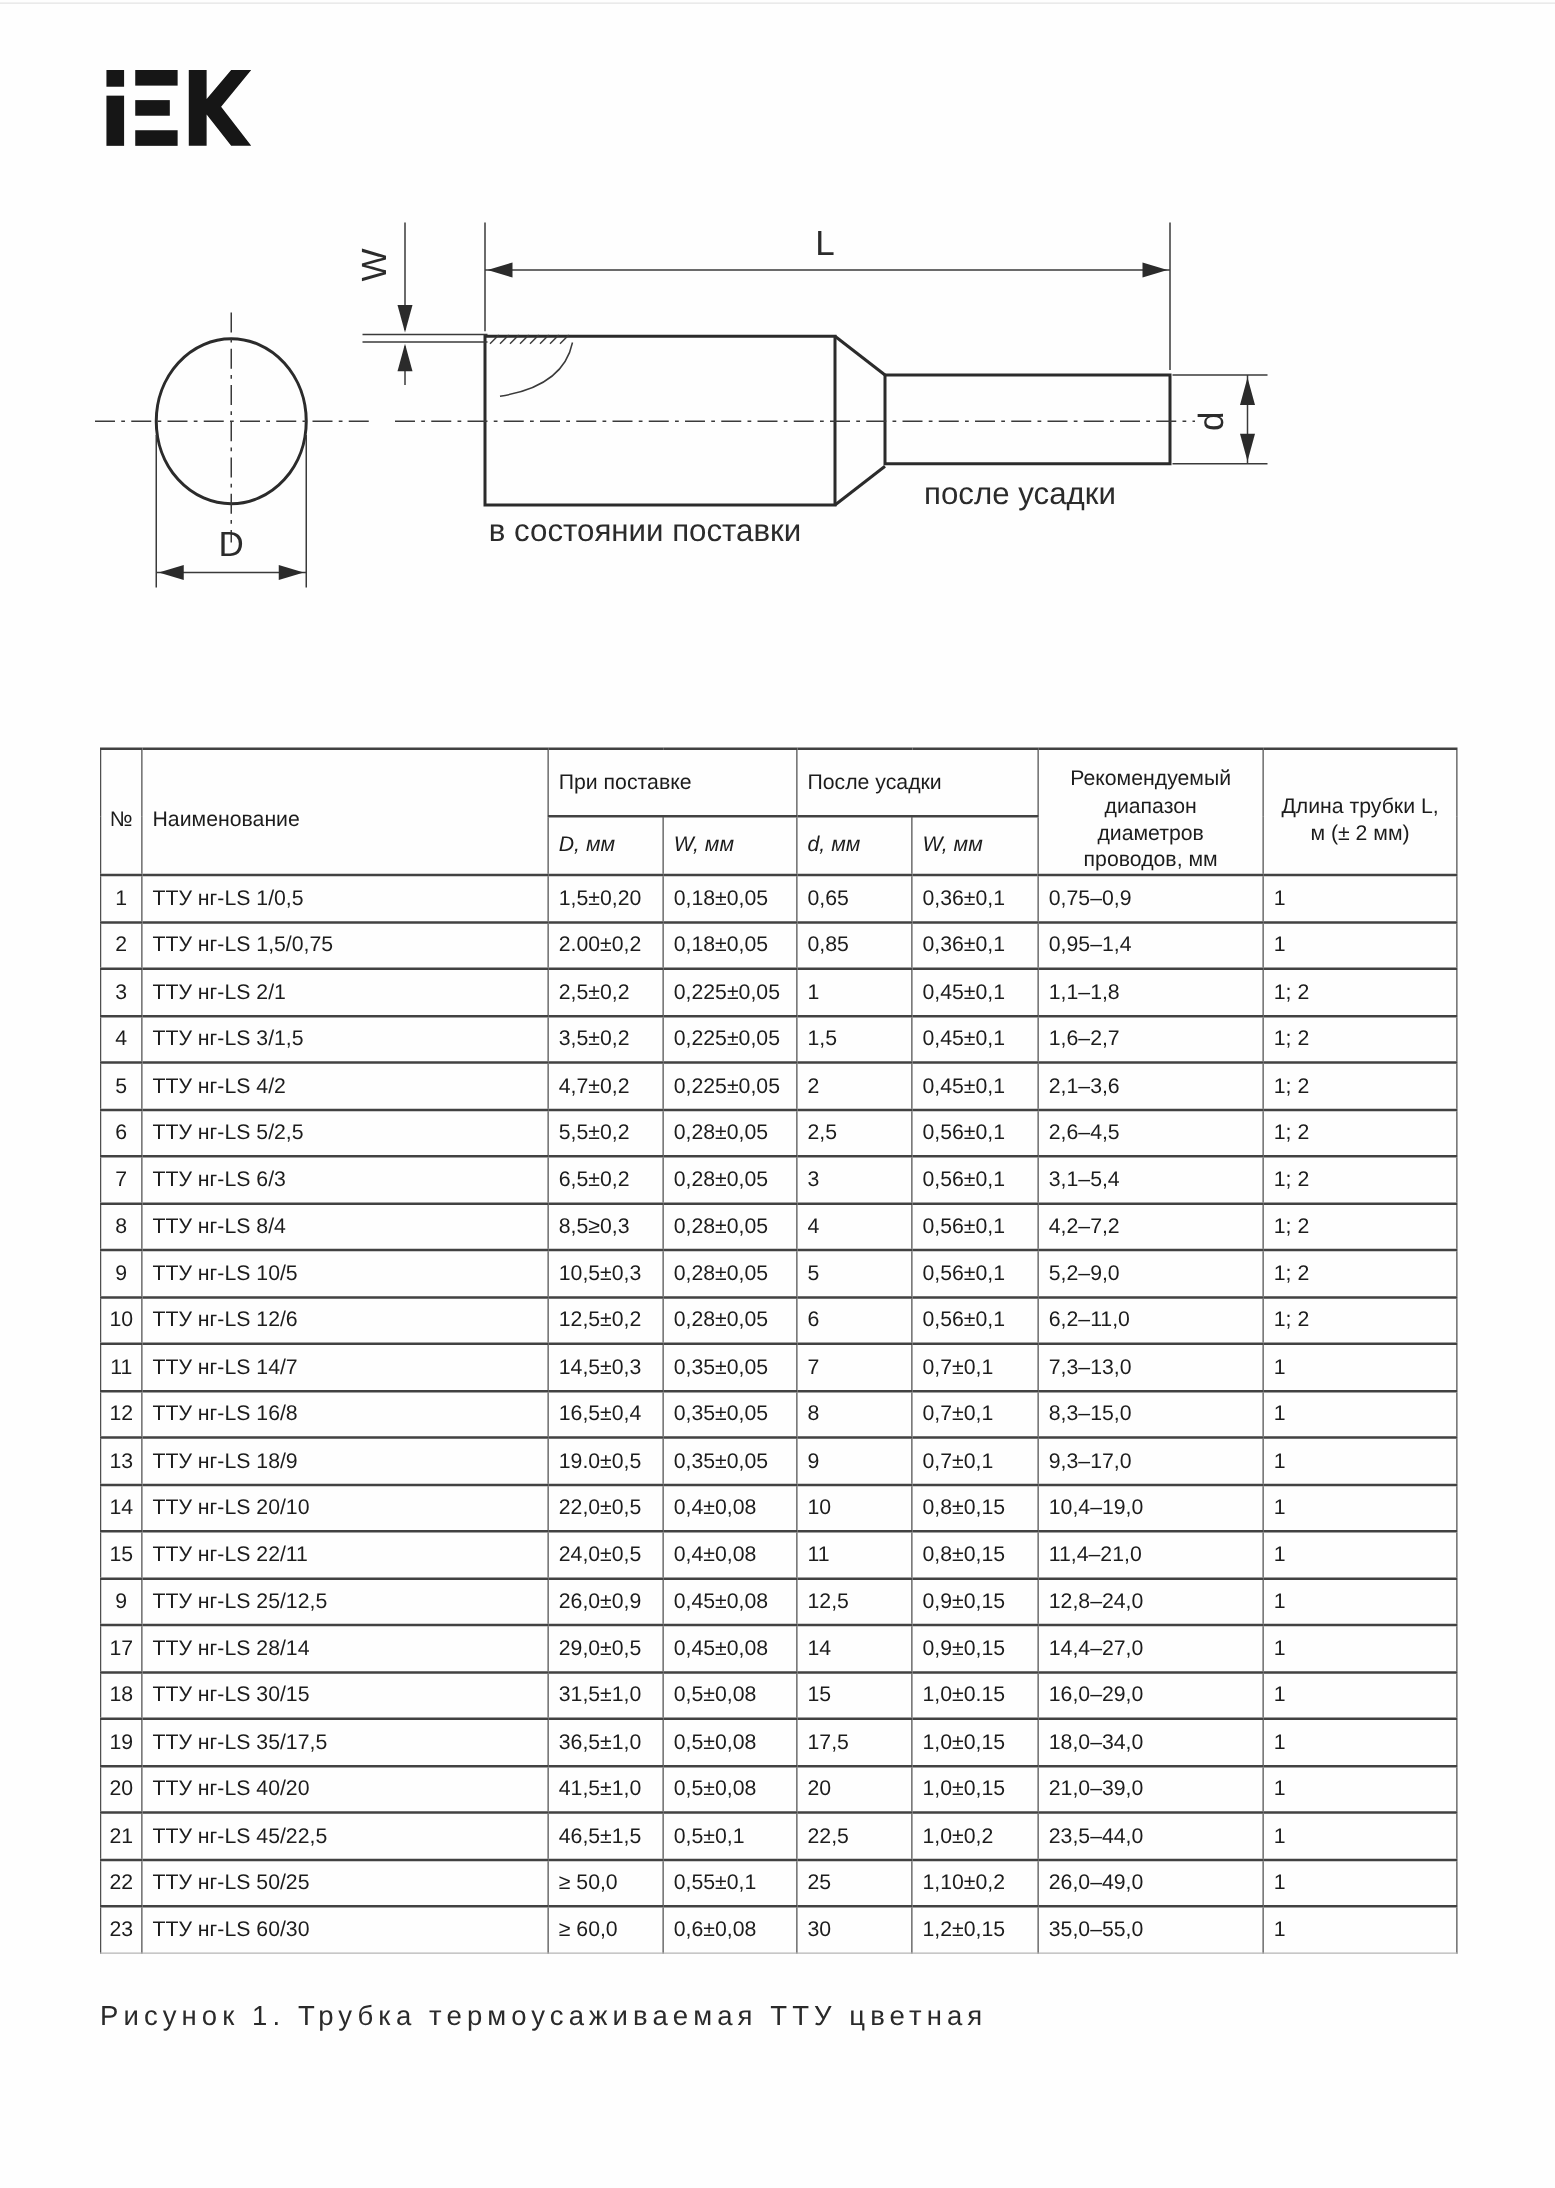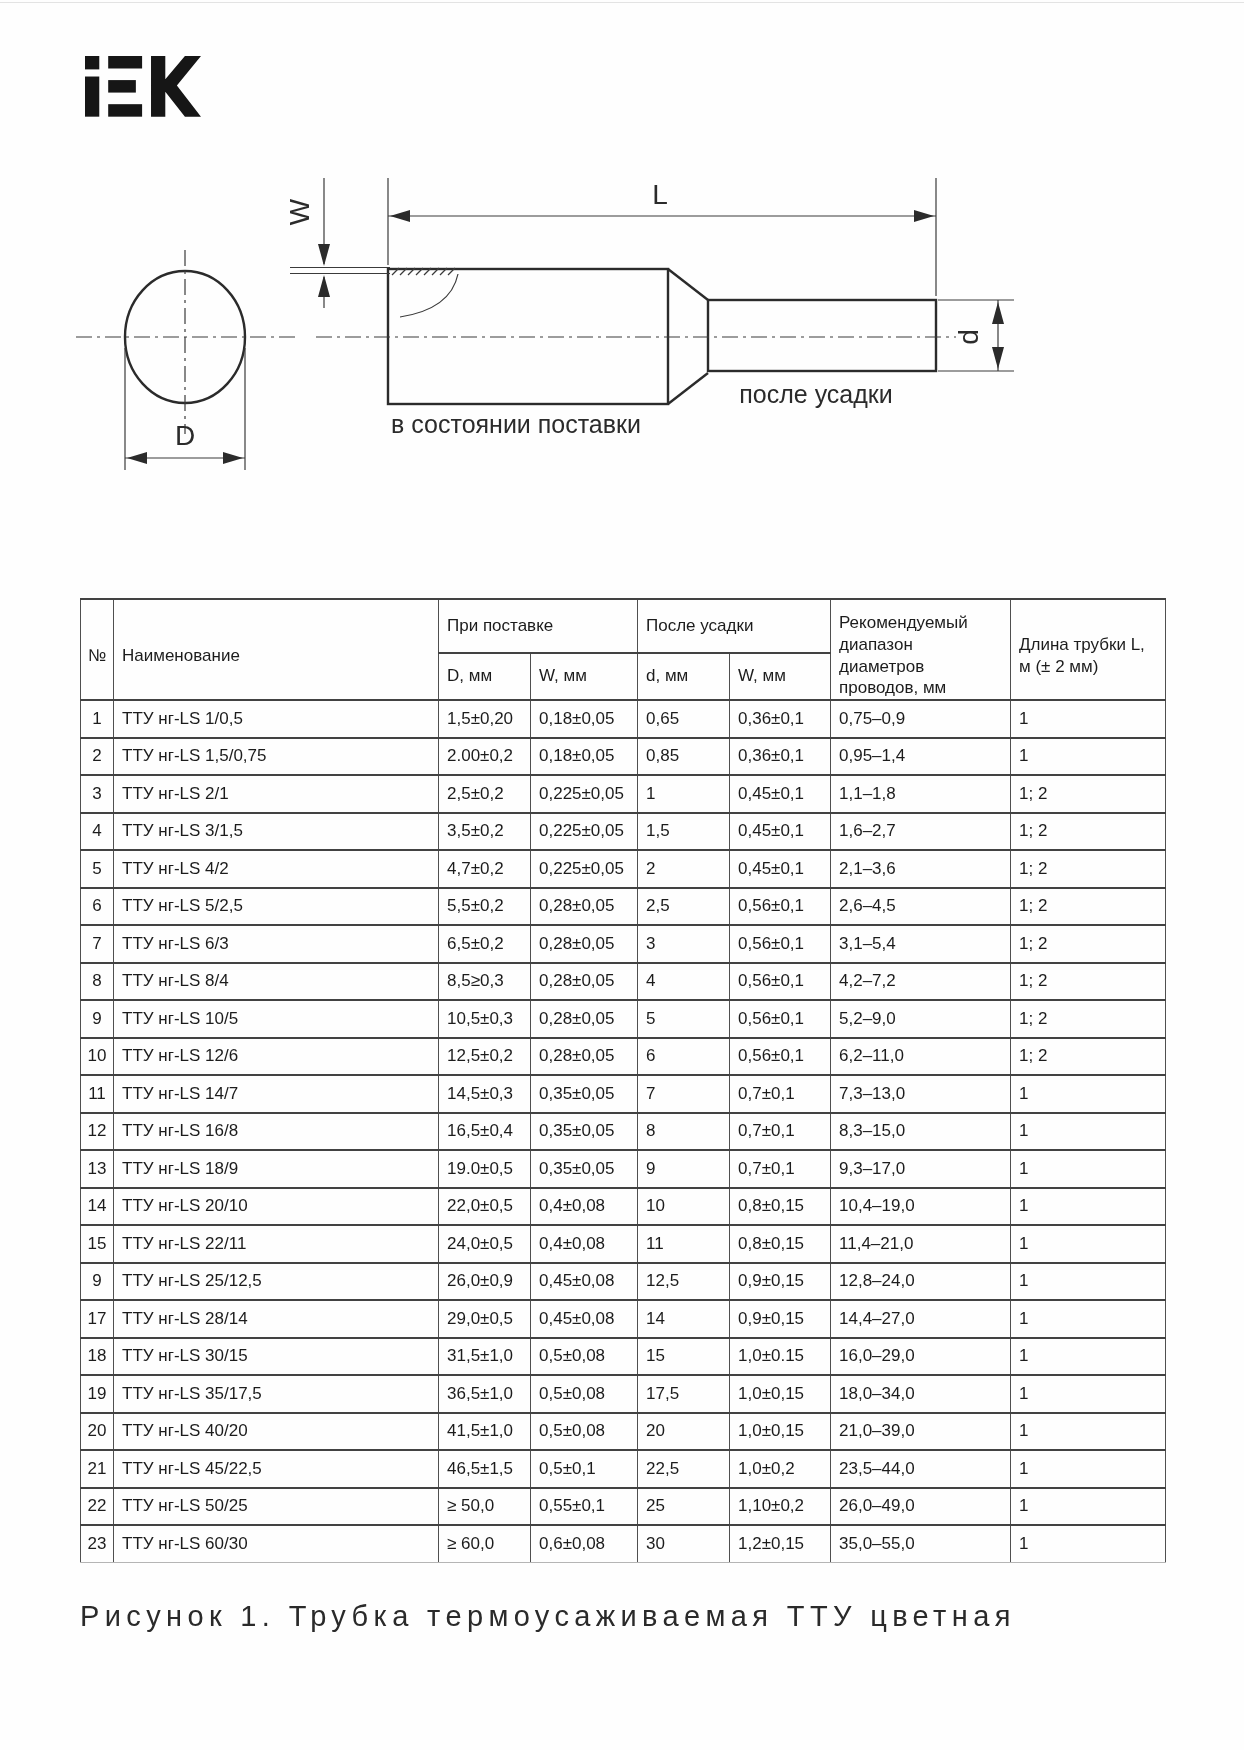--- a/index.html
+++ b/index.html
@@ -37,31 +37,31 @@
     border:1.5px solid #4f4f4f;
     border-top:2px solid #424242;
     border-bottom:2px solid #424242;
     font-weight:normal;
     text-align:left;
     padding:0 8px;
     overflow:hidden;
     white-space:nowrap;
   }
   .spec-table thead tr.h1 th{height:48px;vertical-align:middle;border-radius:23px;}
-  .spec-table thead tr.h2 th{height:42px;vertical-align:middle;}
+  .spec-table thead tr.h2 th{height:42px;vertical-align:middle;font-style:italic;}
   .spec-table thead th.vtop{vertical-align:top;padding-top:12px;}
-  .spec-table thead th.wrap{white-space:normal;line-height:1.28;}
+  .spec-table thead th.wrap{white-space:normal;line-height:1.28;text-align:center;}
   .spec-table tbody td{height:35.5px;vertical-align:middle;}
   .spec-table td.c-num,.spec-table th.c-num{text-align:center;padding:0 2px;}
   .spec-table tbody tr:last-child td{border-bottom:1px solid #b5b5b5;margin-left:40px;}
 
   
   .fig-caption{
     position:absolute;left:80px;top:1600px;
-    font-size:29px;letter-spacing:0.185em;color:#2a2a2a;
+    font-size:22px;letter-spacing:0.185em;color:#2a2a2a;
     white-space:nowrap;
     text-align:right;
   }
 </style>
 </head>
 <body>
 
 <div class="scan-edge"></div>
 
 <div class="logo">

